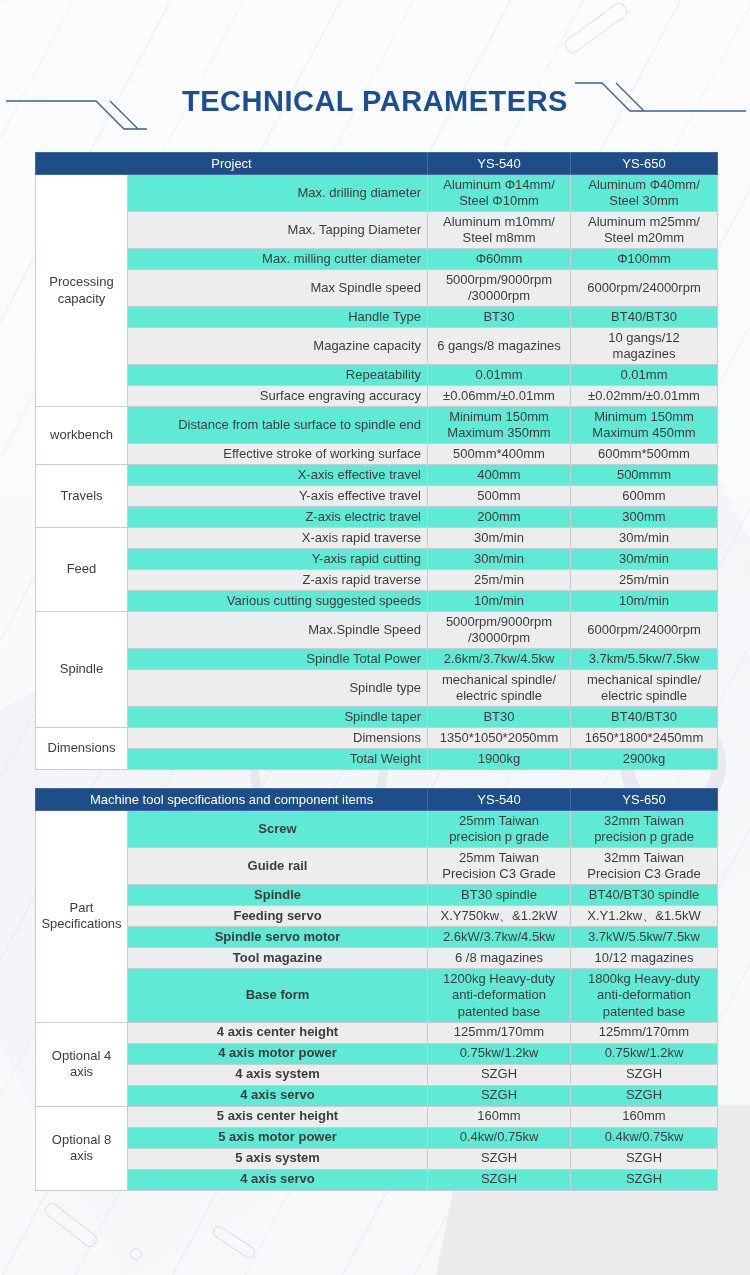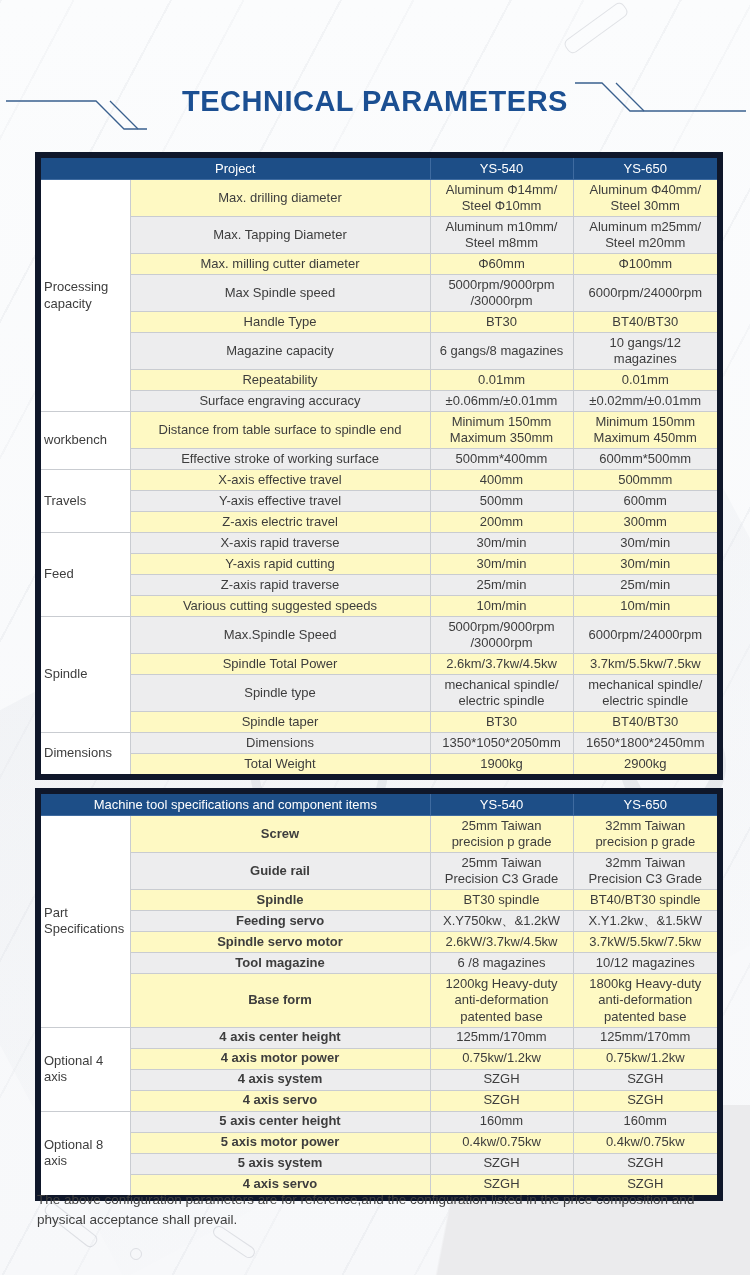--- a/index.html
+++ b/index.html
@@ -26,31 +26,31 @@
   .bg-doodle.d4{width:70px;height:14px;left:560px;top:20px;transform:rotate(-36deg);}
 
   
   .title-band{position:absolute;left:0;top:70px;width:750px;height:74px;}
   .title-band h1{margin:0;position:absolute;top:15px;left:0;width:100%;
     text-align:center;font-size:29px;font-weight:700;letter-spacing:.5px;color:#1b4f92;}
   .title-decor{position:absolute;inset:0;width:750px;height:74px;}
 
   
   table.spec{position:absolute;left:35px;border-collapse:collapse;table-layout:fixed;
-    width:682px;background:#fef9c3;border:6px solid #0f172a;}
+    width:682px;background:#5eead4;border:1px solid #0f172a;}
   table.t1{top:152px;}
   table.t2{top:788px;}
   col.c-group{width:92px;} col.c-name{width:300px;} col.c-v1{width:143px;} col.c-v2{width:147px;}
   table.spec th{background:#1d4e87;color:#fff;font-weight:400;font-size:13px;
     height:19px;padding:1px 4px;border:1px solid #3f6ba0;}
   table.spec td{border:1px solid #c9ccd1;font-size:13px;color:#3d3d3d;
     padding:1.5px 6px;line-height:16.5px;height:17px;vertical-align:middle;}
   table.spec tr.alt td{background:#ededee;}
-  table.spec td.group-label{background:#fff !important;padding:1px 3px;}
-  table.spec td.name{text-align:center;}
+  table.spec td.group-label{background:#fff !important;text-align:center;padding:1px 3px;}
+  table.spec td.name{text-align:right;}
   table.t2 td.name{text-align:center;font-weight:bold;}
   table.spec td.val{text-align:center;white-space:pre-line;}
   table.spec tr.group-start td{border-top:1px solid #989ea6;}
 
   
   .footer-note{position:absolute;left:37px;top:1176px;width:682px;
     font-size:13.5px;line-height:1.55;color:#3f3f3f;}
 </style>
 </head>
 <body>
@@ -327,15 +327,14 @@
           <td class="val">SZGH</td>
         </tr>
         <tr class="">
           <td class="name">4 axis servo</td>
           <td class="val">SZGH</td>
           <td class="val">SZGH</td>
         </tr>
       </tbody>
   </table>
 
-  <p class="footer-note">The above configuration parameters are for reference,and the configuration listed in the price composition and physical acceptance shall prevail.</p>
 
 </div>
 
 </body></html>

